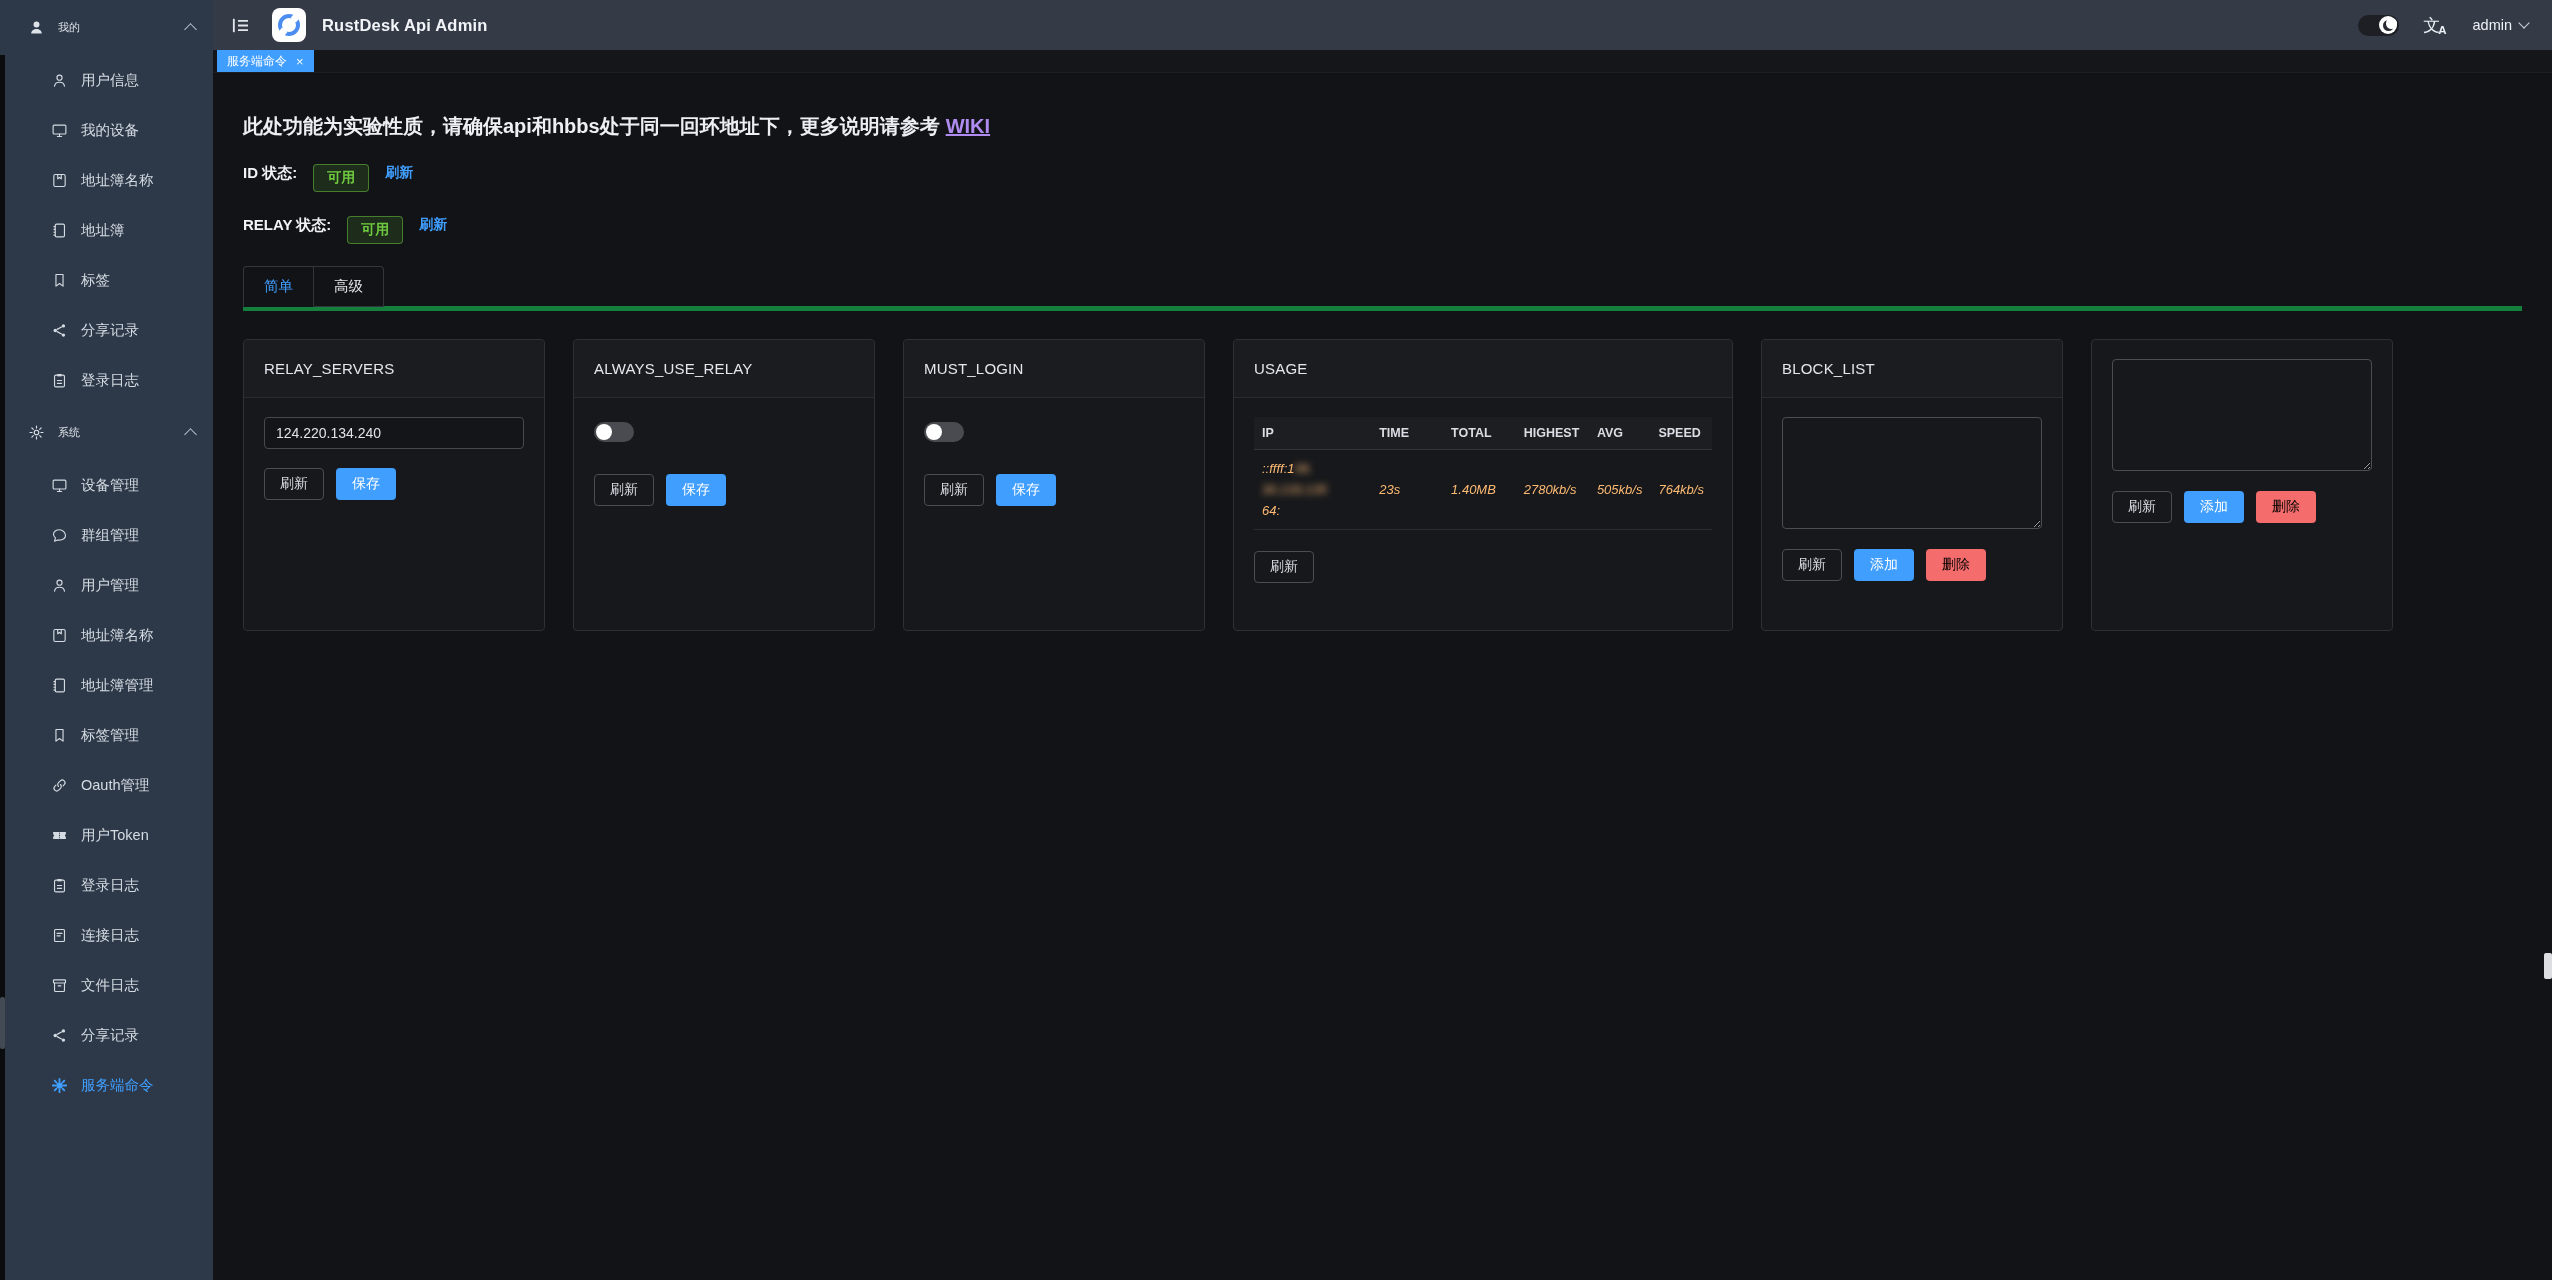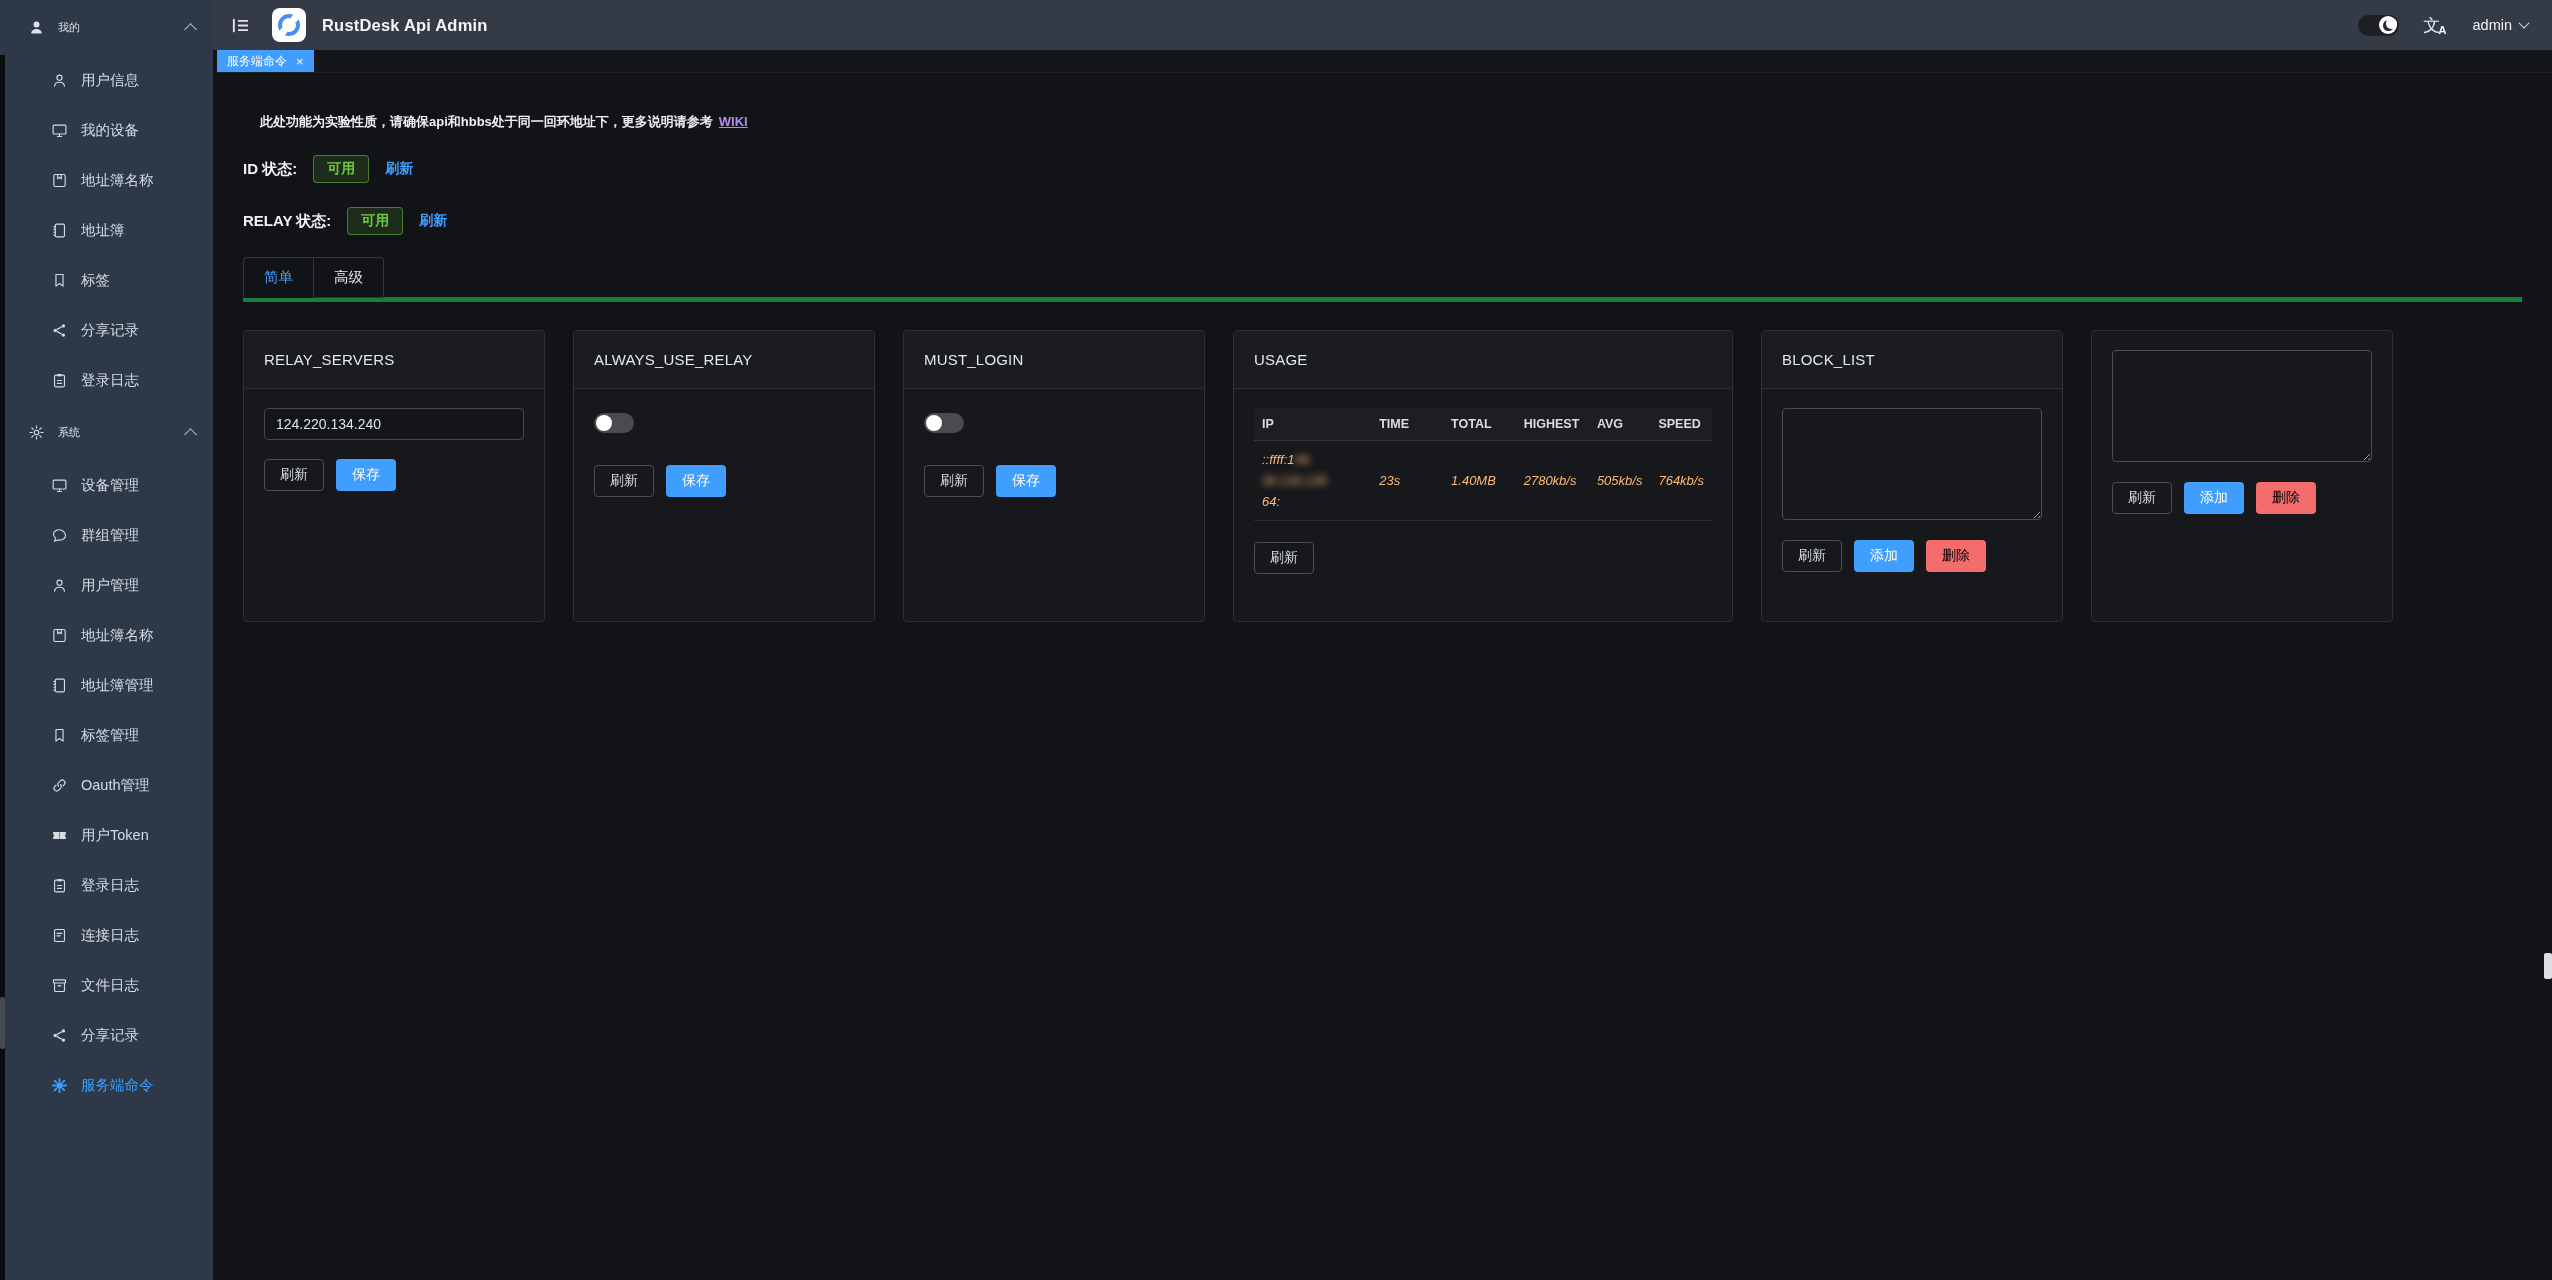--- a/index.html
+++ b/index.html
@@ -41,23 +41,23 @@
   .chev-down{width:7px;height:7px;border-right:1.5px solid #cfd4db;border-bottom:1.5px solid #cfd4db;
              display:inline-block;transform:rotate(45deg);margin-top:-4px;}
   
   .tabstrip{height:22px;background:#15161a;display:flex;align-items:stretch;padding-left:4px;
             border-bottom:1px solid #1d1e22;}
   .wtab{display:inline-flex;align-items:center;gap:9px;background:#409eff;color:#fff;
         font-size:12px;padding:0 10px;cursor:pointer;}
   .wtab .x{font-size:13px;line-height:1;opacity:.95;cursor:pointer;}
   
   .content{flex:1;padding:40px 30px 0;overflow:hidden;background:#121316;}
-  .notice{font-size:13px;font-weight:bold;color:#edeff4;margin:0 0 0 17px;}
+  .notice{font-size:20px;font-weight:bold;color:#edeff4;margin:0 0 0 0;}
   .wiki-link{color:#b18cf0;text-decoration:underline;font-weight:bold;cursor:pointer;margin-left:6px;}
-  .status-row{display:flex;align-items:center;gap:16px;margin-top:24px;}
+  .status-row{display:flex;gap:16px;margin-top:24px;}
   .status-label{font-size:15px;font-weight:bold;color:#f0f2f6;}
   .badge-success{display:inline-block;padding:4px 13px;border-radius:4px;font-size:14px;font-weight:bold;
                  color:#6fca3f;background:rgba(103,194,58,.15);border:1px solid rgba(103,194,58,.55);}
   .link-refresh{color:#409eff;font-size:14px;font-weight:600;cursor:pointer;}
   .mode-tabs{display:flex;margin-top:22px;border-bottom:5px solid #15803d;}
   .mtab{height:39px;line-height:39px;padding:0 20px;border:1px solid #35363b;border-bottom:none;
         font-size:14.5px;color:#e2e6ec;cursor:pointer;margin-bottom:-1px;background:transparent;}
   .mtab:first-child{border-top-left-radius:4px;}
   .mtab:last-child{border-top-right-radius:4px;border-left:none;}
   .mtab.active{color:#409eff;border-bottom:1px solid #121316;}

